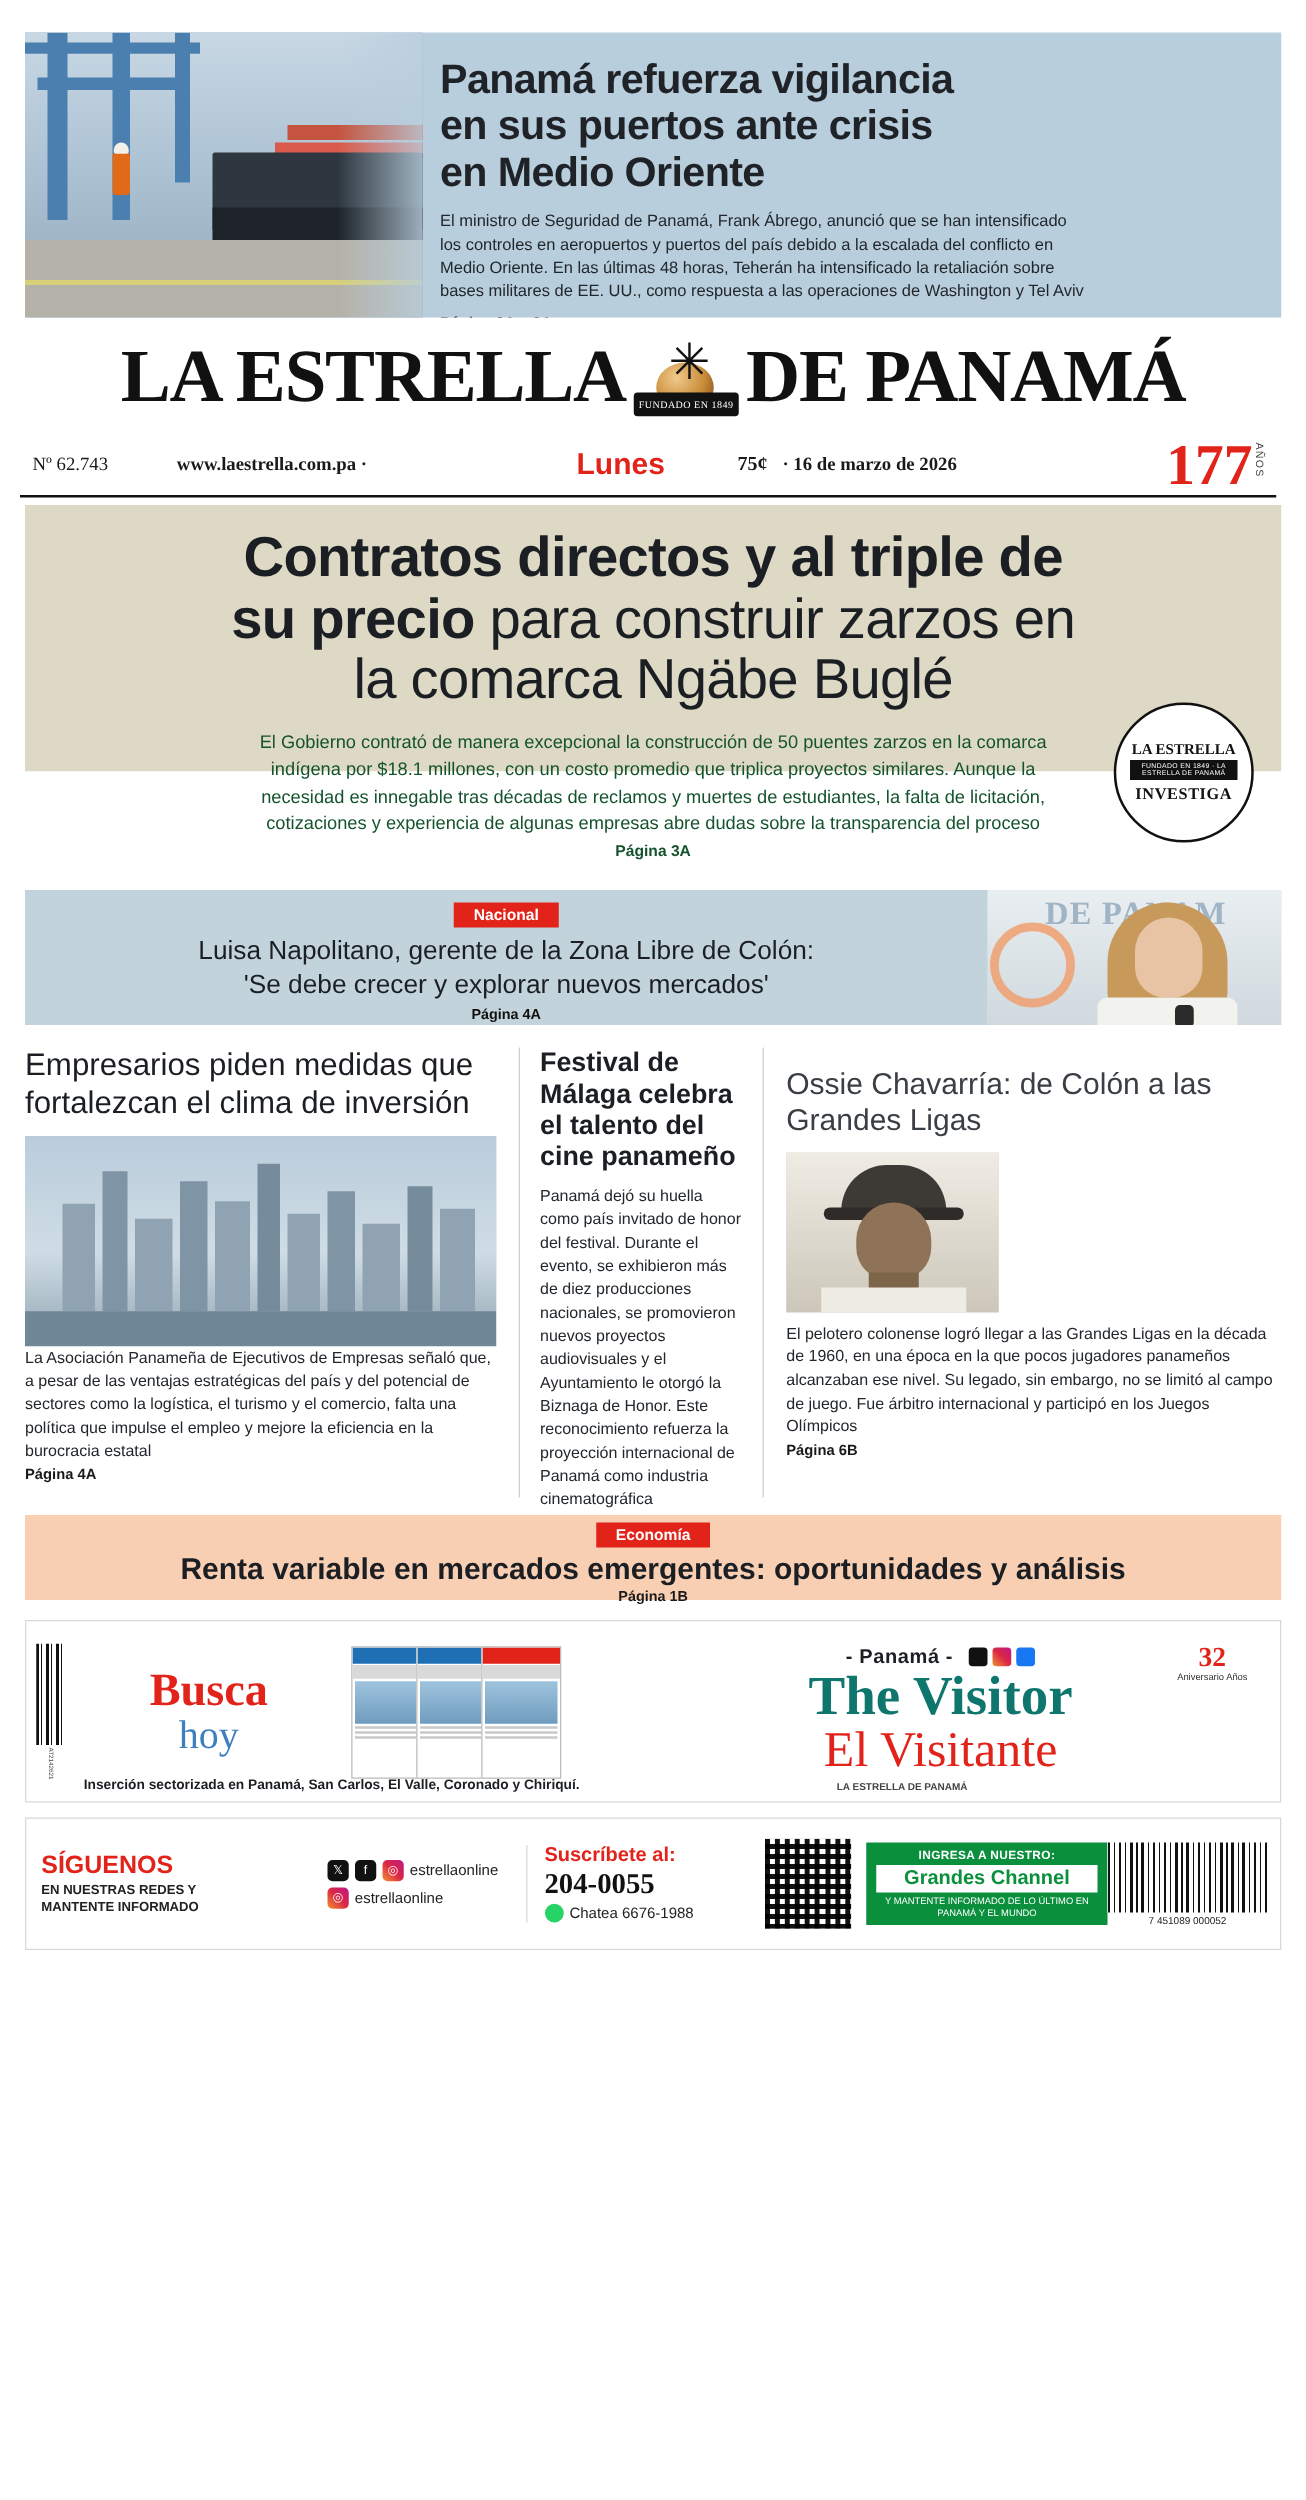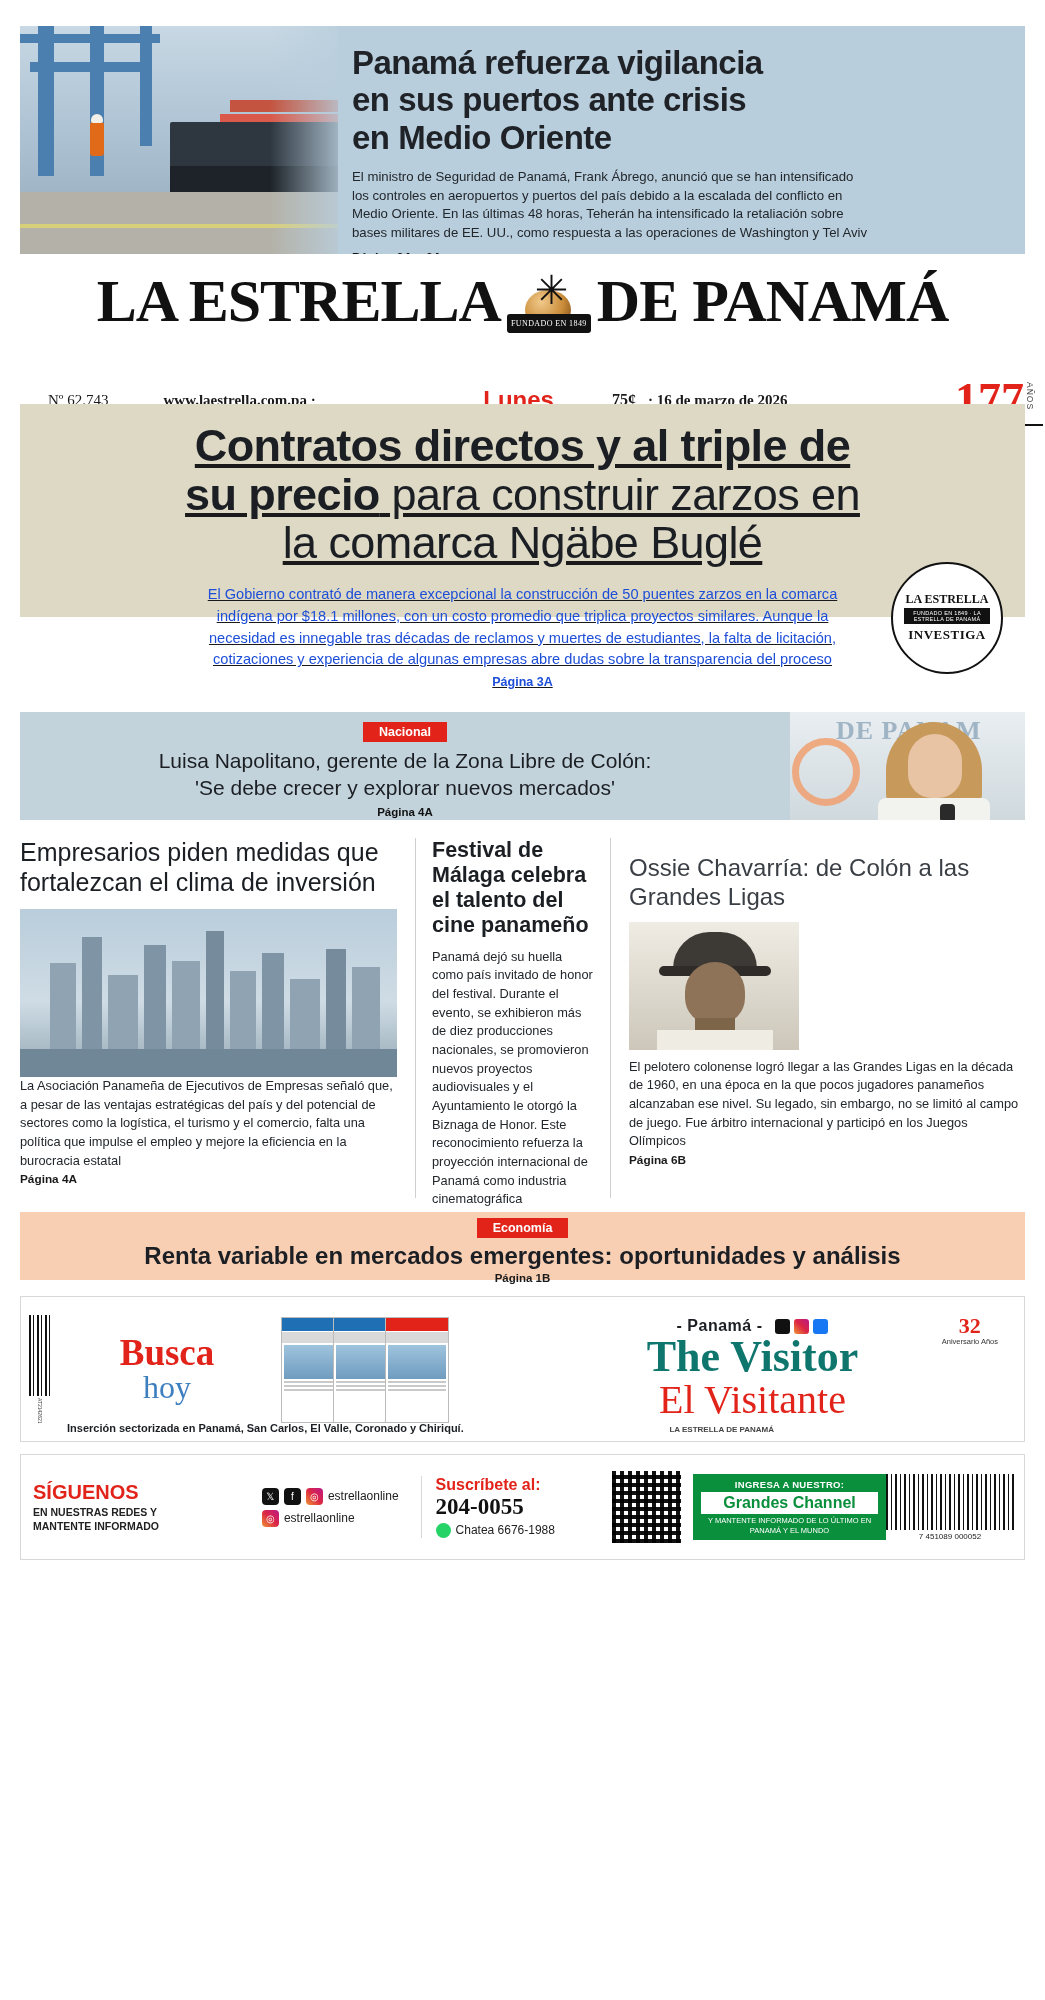--- a/index.html
+++ b/index.html
@@ -37,36 +37,36 @@
   .mh-word{font-family:"Liberation Serif", serif;font-weight:700;font-size:60px;letter-spacing:-1px;color:#111;line-height:1;}
   .mh-logo{position:relative;width:88px;height:66px;margin:0 4px;}
   .mh-logo .globe{position:absolute;left:20px;top:22px;width:46px;height:40px;border-radius:50%;
      background:radial-gradient(circle at 35% 30%,#f0c98a,#c98b38 55%,#6b3d12 100%);}
   .mh-logo .star{position:absolute;left:30px;top:2px;width:26px;height:44px;color:#111;font-size:40px;line-height:1;text-align:center;}
   .mh-logo .ribbon{position:absolute;left:2px;top:46px;width:84px;height:19px;background:#111;border-radius:3px;
      display:flex;align-items:center;justify-content:center;}
   .mh-logo .ribbon span{color:#fff;font-family:"Liberation Serif",serif;font-size:8px;letter-spacing:.4px;}
 
   
-  .dateline{position:absolute;left:38px;top:348px;width:1005px;height:48px;
-     border-bottom:2px solid #111;display:flex;align-items:center;margin-top:28px;}
+  .dateline{position:absolute;left:16px;top:348px;width:1005px;height:48px;
+     border-bottom:2px solid #111;display:flex;align-items:center;}
   .dl-num{font-family:"Liberation Serif",serif;font-size:15px;margin-left:10px;}
   .dl-url{font-family:"Liberation Serif",serif;font-weight:700;font-size:15px;margin-left:55px;}
   .dl-day{color:#e2231a;font-weight:700;font-size:24px;margin-left:auto;}
   .dl-price{font-family:"Liberation Serif",serif;font-weight:700;font-size:16px;margin-left:58px;}
   .dl-date{font-family:"Liberation Serif",serif;font-weight:700;font-size:15px;margin-left:12px;}
   .dl-years{margin-left:auto;margin-right:8px;display:flex;align-items:flex-start;}
   .dl-years .num{color:#e2231a;font-family:"Liberation Serif",serif;font-weight:700;font-size:46px;line-height:.85;}
   .dl-years .lbl{font-size:8.5px;letter-spacing:1px;writing-mode:vertical-rl;color:#444;margin-left:1px;margin-top:2px;}
 
   
-  .lead{position:absolute;left:20px;top:404px;width:1005px;height:213px;background:#ded9c5;box-sizing:border-box;padding:18px 30px 10px 30px;text-decoration:underline;}
+  .lead{position:absolute;left:20px;top:404px;width:1005px;height:213px;background:#ded9c5;box-sizing:border-box;padding:18px 30px 10px 30px;}
   .lead-hed{font-size:45px;line-height:1.08;text-align:center;color:#1b1f24;letter-spacing:-0.6px;font-weight:300;margin:0;}
   .lead-hed b{font-weight:700;}
-  .lead-deck{margin:16px auto 0 auto;width:660px;font-size:14.6px;line-height:1.5;text-align:center;color:#1d4ed8;}
+  .lead-deck{margin:16px auto 0 auto;width:660px;font-size:14.6px;line-height:1.5;text-align:center;color:#14532d;}
   .lead-deck .pg{font-weight:700;font-size:12.5px;}
   .seal{position:absolute;right:22px;top:158px;width:108px;height:108px;border-radius:50%;
      background:#fff;border:2px solid #111;display:flex;flex-direction:column;align-items:center;justify-content:center;text-align:center;}
   .seal .s1{font-family:"Liberation Serif",serif;font-weight:700;font-size:12px;line-height:1.05;color:#111;}
   .seal .s2{font-size:5.5px;letter-spacing:.3px;color:#fff;background:#111;width:86px;padding:2px 0;margin:3px 0;}
   .seal .s3{font-family:"Liberation Serif",serif;font-weight:700;font-size:13px;letter-spacing:.5px;color:#111;}
 
   
   .nacional{position:absolute;left:20px;top:712px;width:1005px;height:108px;background:#c3d3dc;display:flex;overflow:hidden;}
   .nac-left{flex:1;padding-top:10px;text-align:center;}

